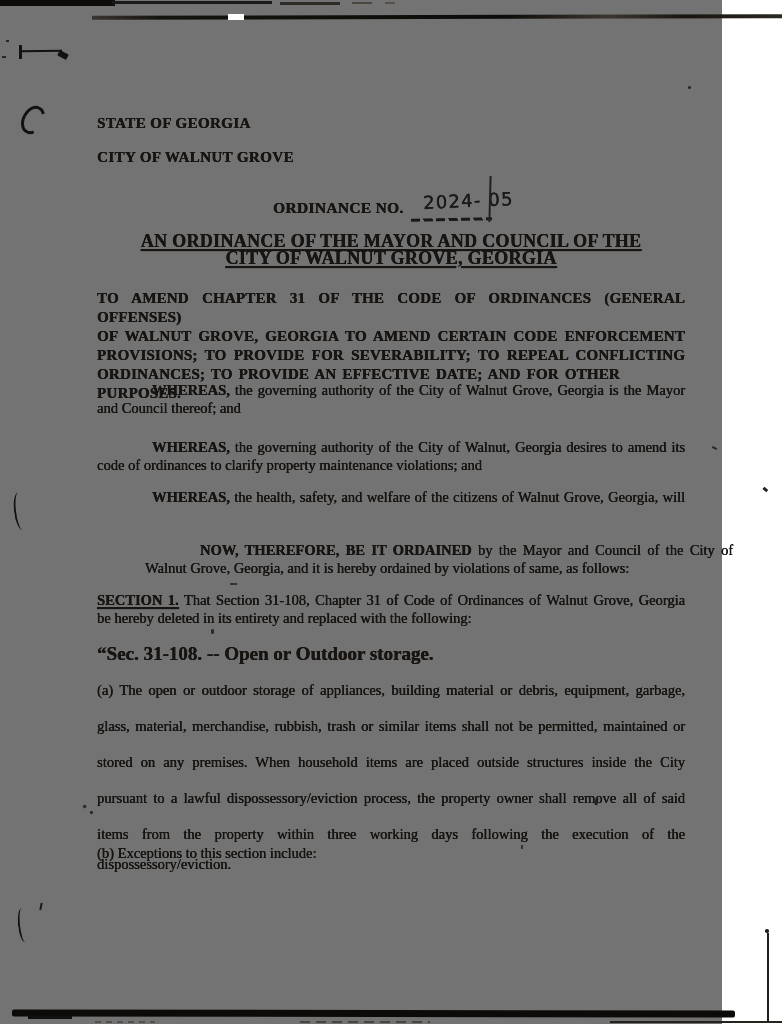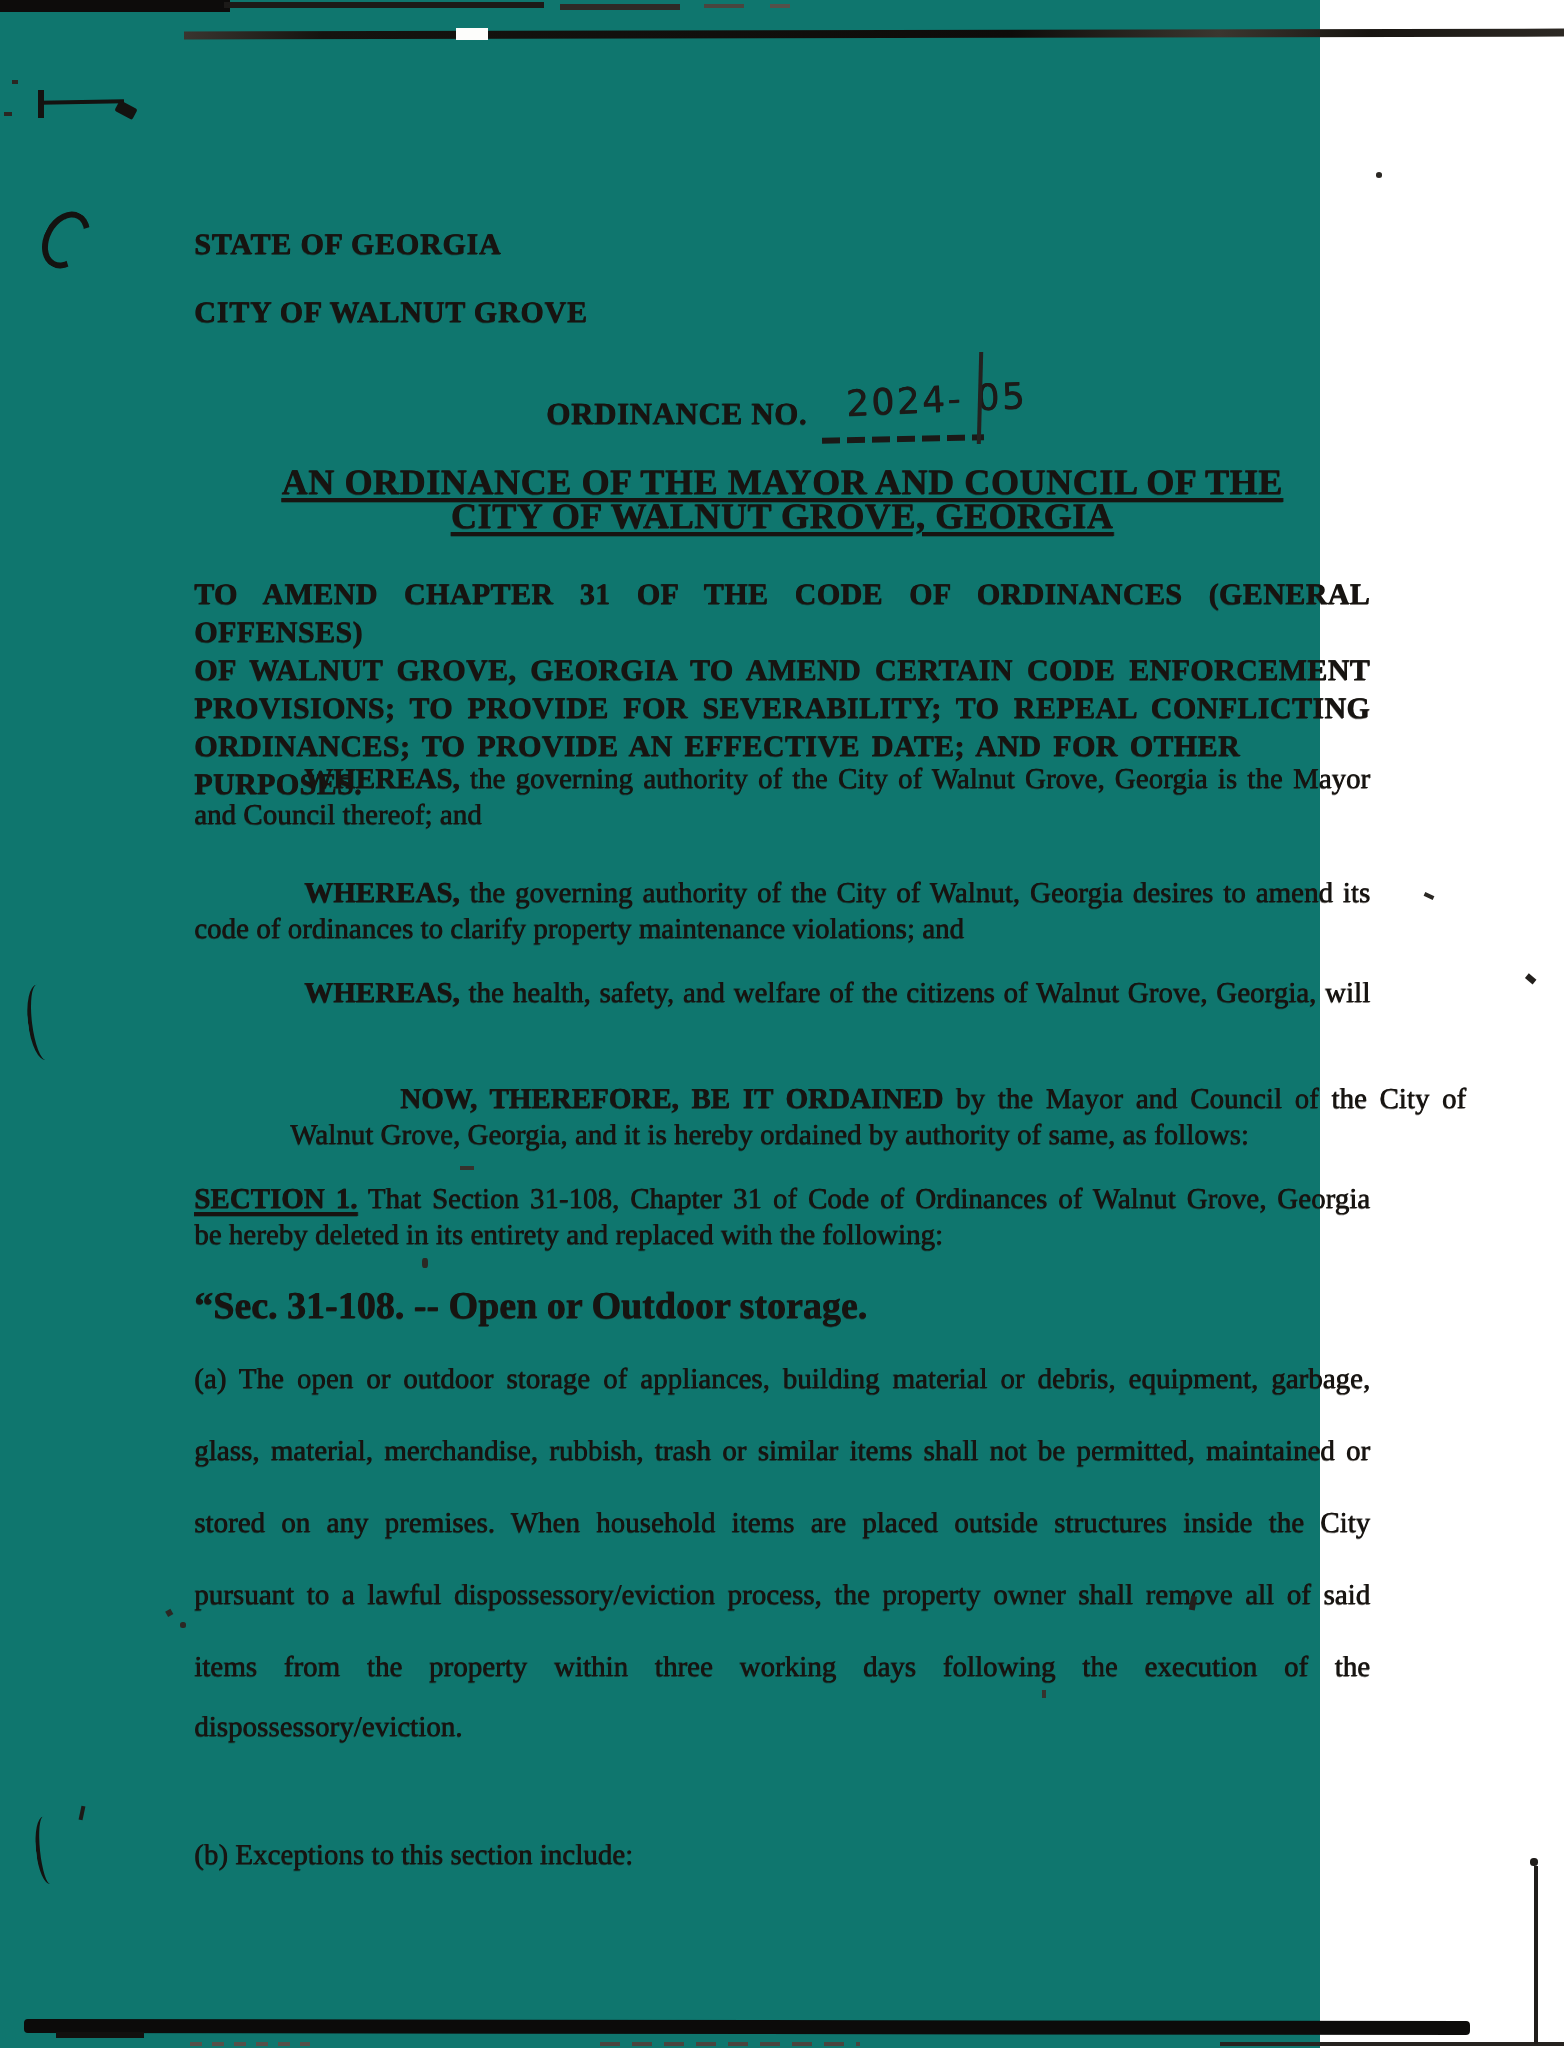--- a/index.html
+++ b/index.html
@@ -1,20 +1,20 @@
 <!DOCTYPE html>
 <html><head>
 <meta charset="utf-8">
 <style>
   * { margin:0; padding:0; box-sizing:border-box; }
   html,body { background:#ffffff; }
   body { width:782px; height:1024px; overflow:hidden; }
   .page {
-    position:relative; width:660px; height:1024px;
-    background:#0f766e;
+    position:relative; width:722px; height:1024px;
+    background:#737373;
     font-family:"Liberation Serif","DejaVu Serif",serif;
     color:#171411;
   }
   .abs { position:absolute; }
   .smudge { text-shadow:0.35px 0 0 currentColor, 0 0.3px 0 rgba(25,20,15,.55); }
   .b { font-weight:bold; }
   .u { text-decoration:underline; text-decoration-thickness:1.5px; text-underline-offset:2px; }
 
   .hline { font-size:15px; font-weight:bold; letter-spacing:.4px; line-height:18px; }
 
@@ -99,40 +99,40 @@
     <div class="jline indent"><span class="b">WHEREAS,</span><span> the governing authority of the City of Walnut, Georgia desires to amend its</span></div>
     <div class="lline">code of ordinances to clarify property maintenance violations; and</div>
   </div>
 
   <div class="abs body-block" style="top:488px;">
     <div class="jline indent"><span class="b">WHEREAS,</span><span> the health, safety, and welfare of the citizens of Walnut Grove, Georgia, will</span></div>
   </div>
 
   <div class="abs body-block" style="top:541px;margin-left:48px;">
     <div class="jline indent"><span class="b">NOW, THEREFORE, BE IT ORDAINED</span><span> by the Mayor and Council of the City of</span></div>
-    <div class="lline">Walnut Grove, Georgia, and it is hereby ordained by authority of same, as follows:</div>
+    <div class="lline">Walnut Grove, Georgia, and it is hereby ordained by violations of same, as follows:</div>
   </div>
 
   <div class="abs body-block" style="top:591px;">
     <div class="jline"><span class="b u">SECTION 1.</span><span> That Section 31-108, Chapter 31 of Code of Ordinances of Walnut Grove, Georgia</span></div>
     <div class="lline">be hereby deleted in its entirety and replaced with the following:</div>
   </div>
 
   <div class="abs body-block sec-heading" style="top:645px;">“Sec. 31-108. -- Open or Outdoor storage.</div>
 
   <div class="abs body-block" style="top:680px;word-spacing:1.5px;">
     <div class="pa-line jline">(a) The open or outdoor storage of appliances, building material or debris, equipment, garbage,</div>
     <div class="pa-line jline">glass, material, merchandise, rubbish, trash or similar items shall not be permitted, maintained or</div>
     <div class="pa-line jline">stored on any premises. When household items are placed outside structures inside the City</div>
     <div class="pa-line jline">pursuant to a lawful dispossessory/eviction process, the property owner shall remove all of said</div>
     <div class="pa-line jline tight">items from the property within three working days following the execution of the</div>
     <div class="pa-line lline">dispossessory/eviction.</div>
   </div>
 
-  <div class="abs body-block lline" style="top:919px;">(b) Exceptions to this section include:</div>
+  <div class="abs body-block lline" style="top:844px;">(b) Exceptions to this section include:</div>
 
   <div class="abs" style="left:688px;top:86px;width:3px;height:2.5px;background:#2b2824;border-radius:50%;"></div>
   <div class="abs" style="left:712px;top:447px;width:5px;height:2px;background:#2b2824;transform:rotate(25deg);"></div>
   <div class="abs" style="left:763px;top:488px;width:5px;height:2.5px;background:#23201d;transform:rotate(40deg);"></div>
   <div class="abs" style="left:230px;top:583px;width:7px;height:2px;background:#36322d;"></div>
   <div class="abs" style="left:211px;top:629px;width:2.5px;height:5px;background:#2b2824;border-radius:40%;"></div>
   <div class="abs" style="left:595px;top:798px;width:2.5px;height:7px;background:#23201d;transform:rotate(10deg);"></div>
   <div class="abs" style="left:83px;top:805px;width:3px;height:2.5px;background:#2b2824;transform:rotate(-30deg);"></div>
   <div class="abs" style="left:90px;top:811px;width:2.5px;height:2.5px;background:#2b2824;border-radius:50%;"></div>
   <div class="abs" style="left:521px;top:845px;width:2px;height:4px;background:#36322d;"></div>

